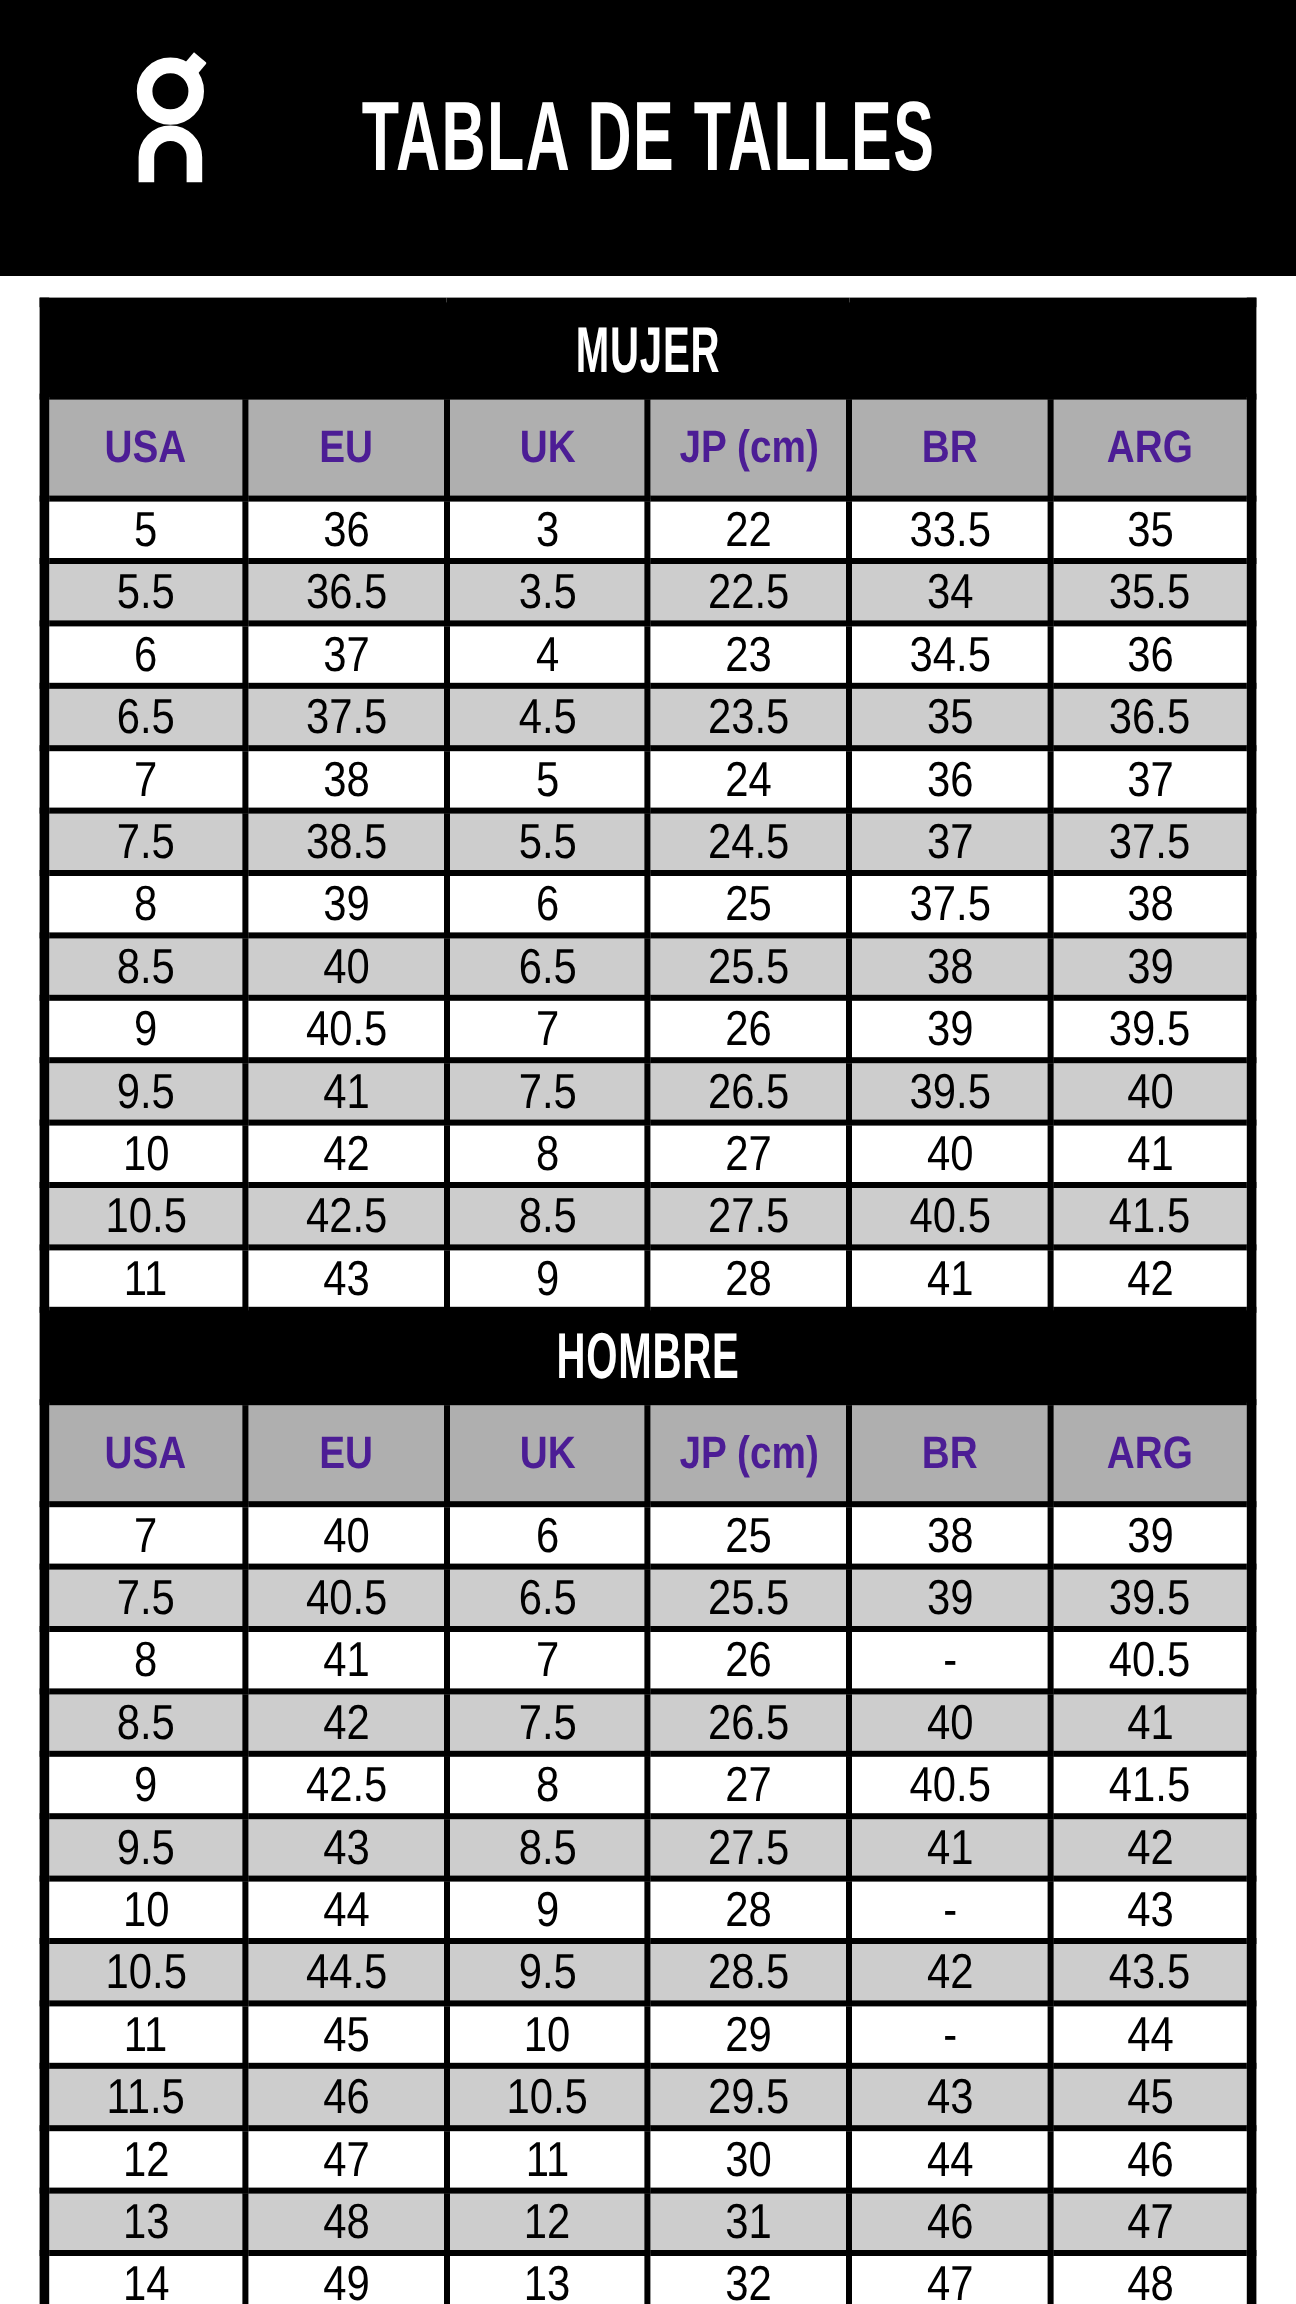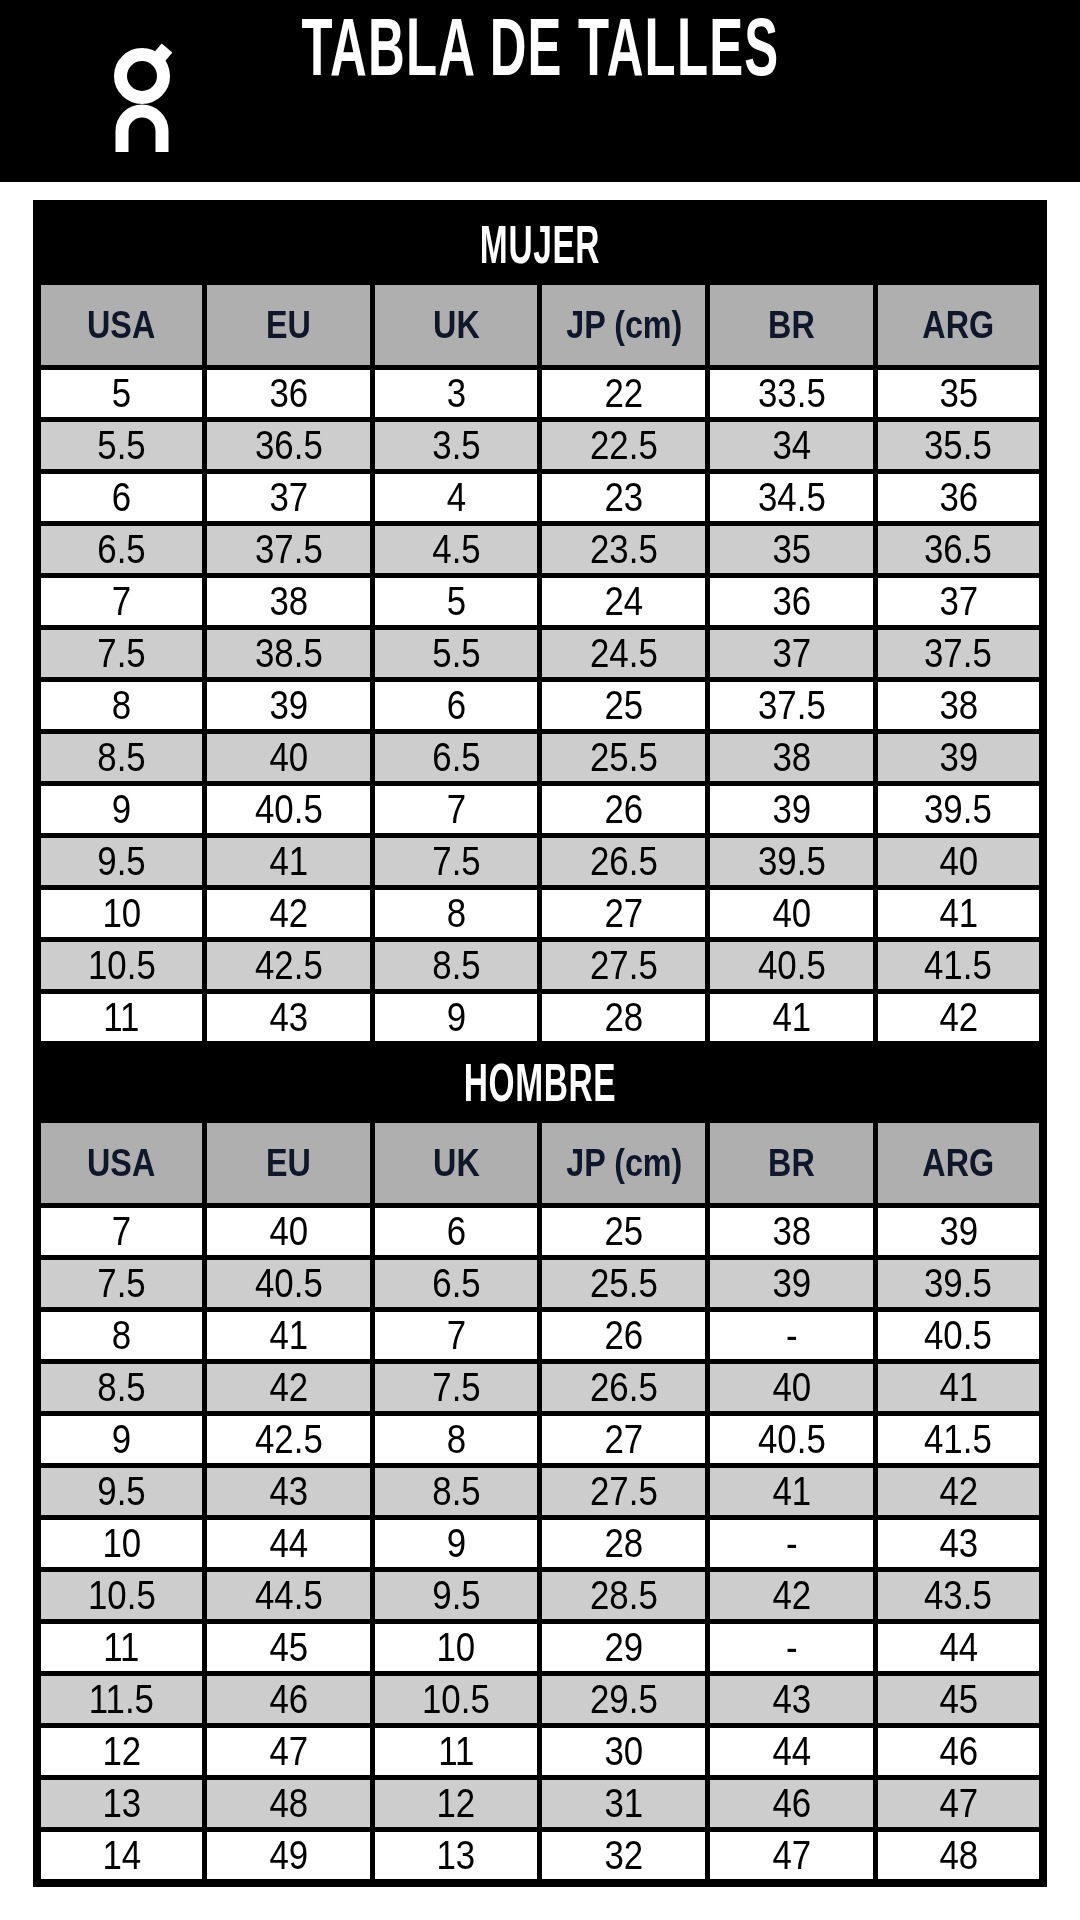--- a/index.html
+++ b/index.html
@@ -10,24 +10,25 @@
     font-family: "Liberation Sans", sans-serif;
   }
   .page {
     width: 1080px;
     height: 1920px;
     background: #ffffff;
     overflow: hidden;
   }
   
   .top-band {
-    height: 182px;
+    height: 230px;
     background: #000000;
     position: relative;
     display: flex;
+    align-items: center;
     justify-content: center;
   }
   .logo {
     position: absolute;
     left: 112px;
     top: 38px;
     width: 60px;
     height: 114px;
   }
   .title {
@@ -66,21 +67,21 @@
     font-size: 54px;
     letter-spacing: 1px;
     display: inline-block;
     transform: scaleX(0.62);
     transform-origin: center;
     white-space: nowrap;
   }
   th.col-header {
     background: #AFAFAF;
     height: 80px;
-    color: #0f172a;
+    color: #4c1d95;
     text-decoration: underline;
   }
   .col-header-text {
     font-weight: bold;
     font-size: 38px;
     display: inline-block;
     transform: scaleX(0.85);
     transform-origin: center;
     white-space: nowrap;
   }

